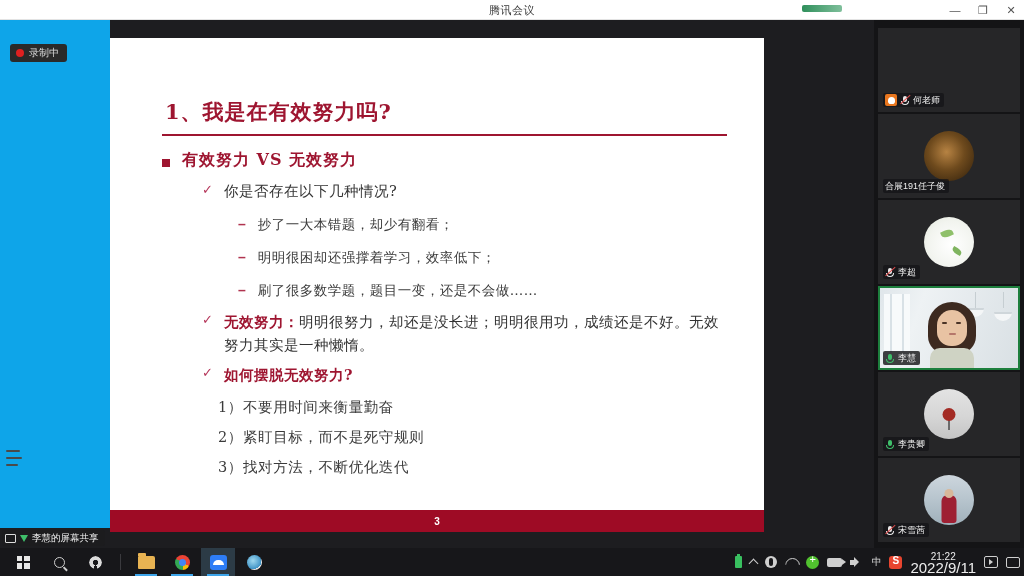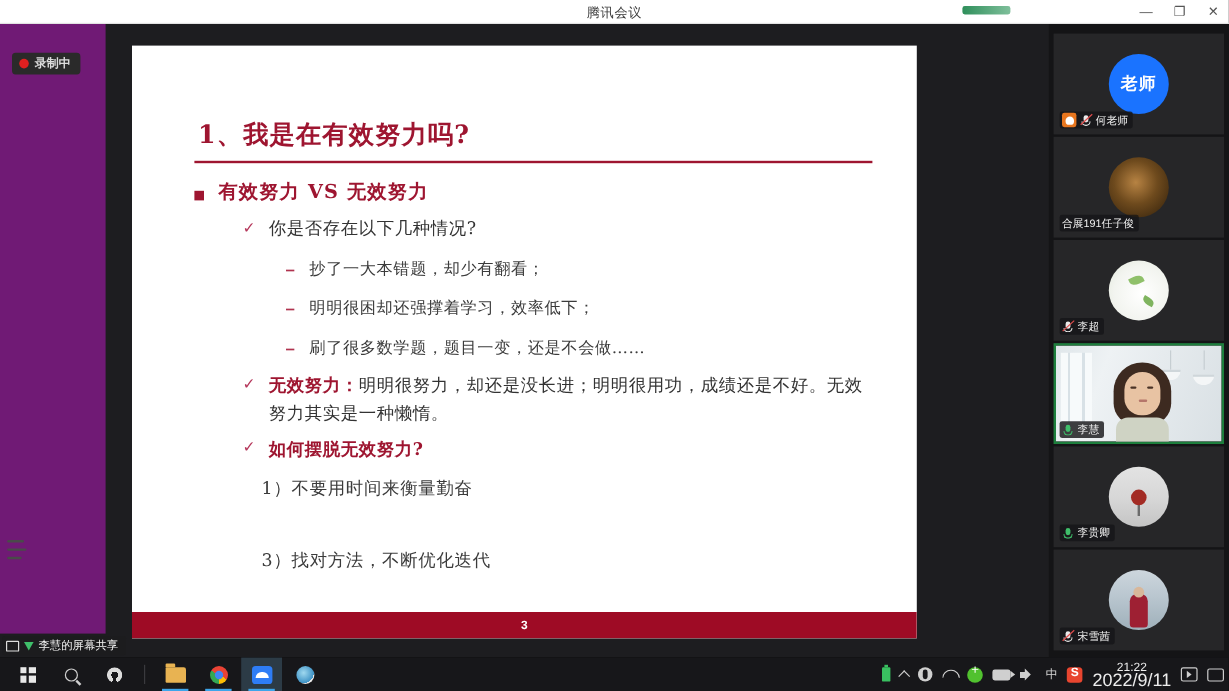--- a/index.html
+++ b/index.html
@@ -26,23 +26,22 @@
   #titlebar .wbtn{ width:14px; text-align:center; cursor:default; }
 
   
   #appbody{
     position:absolute; left:0; top:20px; width:1024px; height:528px;
     background:#1d1d20;
   }
 
   
   #leftrail{
-    position:absolute; left:0; top:0; width:88px; height:508px;
-    background:#701a75;
-    font-weight:bold;
+    position:absolute; left:0; top:0; width:110px; height:508px;
+    background:#0ea5e9;
   }
   #recbadge{
     position:absolute; left:10px; top:24px; height:18px;
     background:#2a2a2a; border-radius:3px; display:flex; align-items:center;
     padding:0 8px 0 6px; gap:5px;
   }
   #recbadge .dot{ width:8px; height:8px; border-radius:50%; background:#e02020; }
   #recbadge .txt{ font-size:10px; color:#dcdcdc; }
   #listicon{
     position:absolute; left:6px; top:430px; width:18px; height:16px;
@@ -335,34 +334,32 @@
         <span class="mk">✓</span>
         <span class="tx"><span class="hl">无效努力：</span><span>明明很努力，却还是没长进；明明很用功，成绩还是不好。无效努力其实是一种懒惰。</span></span>
       </div>
 
       <div class="chk red" style="left:92px; top:325px;">
         <span class="mk">✓</span>
         <span class="tx">如何摆脱无效努力?</span>
       </div>
 
       <div class="num" style="left:108px; top:360px;">1）不要用时间来衡量勤奋</div>
+      <div class="num" style="left:108px; top:390px;">2）紧盯目标，而不是死守规则</div>
       <div class="num" style="left:108px; top:420px;">3）找对方法，不断优化迭代</div>
 
       <div id="slidefooter">
         <span class="pn">3</span>
       </div>
     </div>
   </div>
 
   <div id="rightrail">
 
     <div class="tile">
-      <div class="avatar initial">
-        <span>老师</span>
-      </div>
       <div class="namebar">
         <span class="host">
             <span></span>
           </span>
         <span class="mic muted">
             <i class="cap"></i>
             <i class="arc"></i>
           </span>
         <span class="nm">何老师</span>
       </div>

